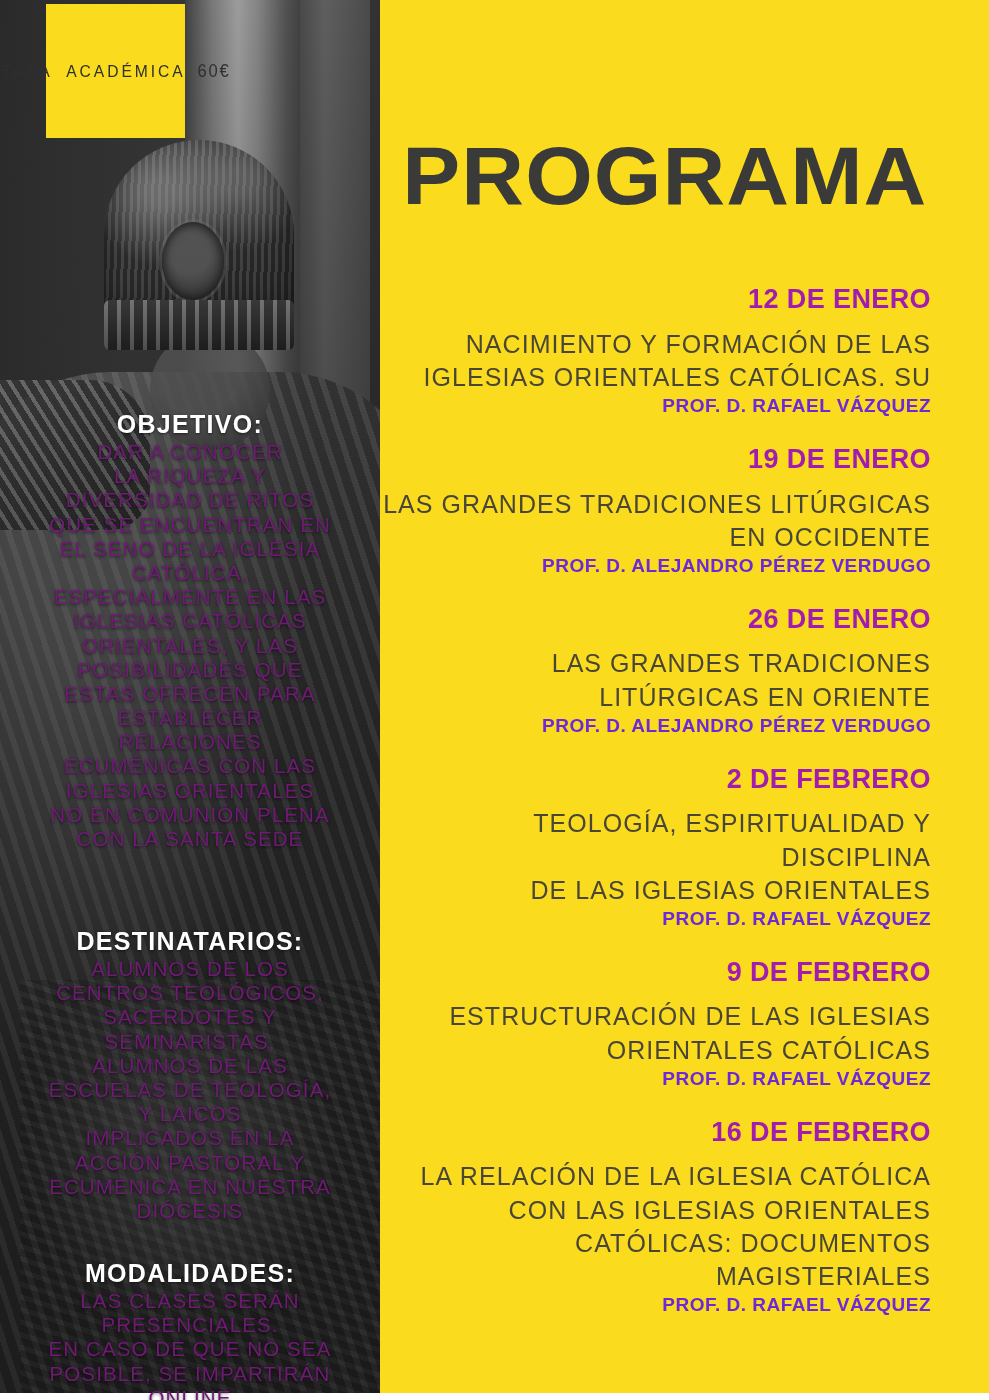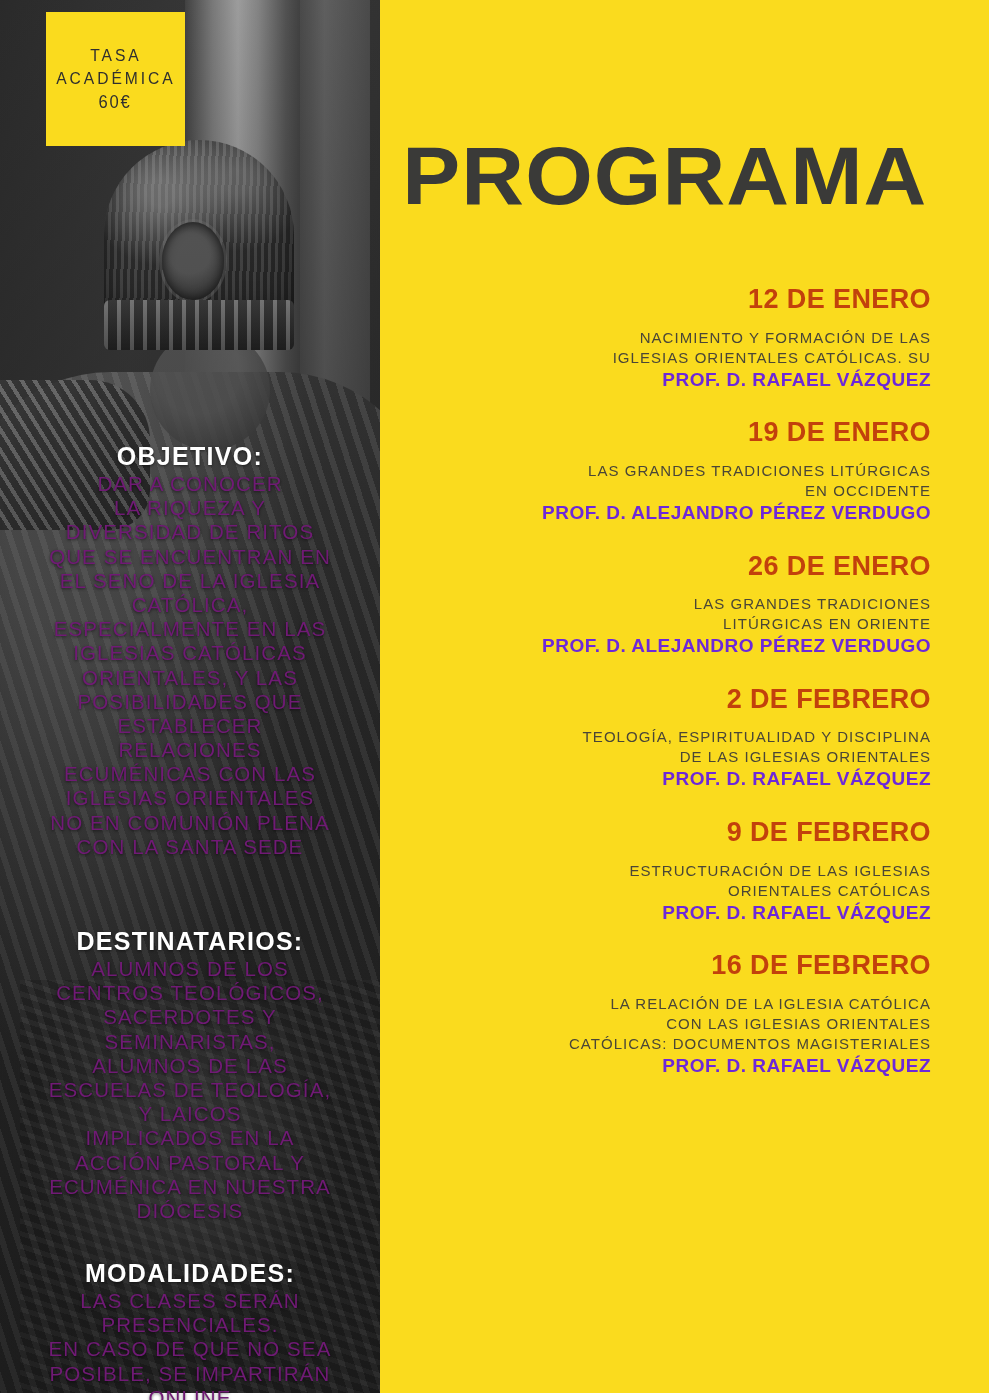--- a/index.html
+++ b/index.html
@@ -108,24 +108,24 @@
       repeating-linear-gradient(18deg, rgba(255,255,255,.05) 0 5px, rgba(0,0,0,.22) 5px 12px);
     opacity:.8;
   }
   .photo .scrim{
     position:absolute; inset:0;
     background:linear-gradient(180deg, rgba(25,25,25,.18) 0%, rgba(25,25,25,.42) 35%, rgba(25,25,25,.52) 100%);
   }
 
   
   .tasa-box{
-    position:absolute; left:46px; top:12px;
+    position:absolute; left:46px; top:4px;
     width:139px; height:134px;
     background:#FADB1E;
-    display:flex; flex-direction:column;
+    display:flex; flex-direction:row;
     align-items:center; justify-content:center;
     gap:6px;
     z-index:6;
   }
   .tasa-line{
     color:#2f2f2f;
     font-family:"Liberation Sans Narrow","Liberation Sans", sans-serif;
     font-size:17px; font-weight:400;
     letter-spacing:3.2px; line-height:1;
     text-align:center; white-space:nowrap;
@@ -135,21 +135,21 @@
 
   
   .left-content{
     position:absolute; left:0; top:0;
     width:380px; height:1393px;
     z-index:5;
     color:#ffffff;
     padding:0 22px;
   }
   .lblock{ position:absolute; left:0; width:380px; padding:0 20px; text-align:center; }
-  .lblock-objetivo{ top:410px;margin-top:32px; }
+  .lblock-objetivo{ top:410px; }
   .lblock-dest{ top:927px; }
   .lblock-moda{ top:1222px;margin-top:37px; }
 
   .lheading{
     font-size:25px; font-weight:700;
     letter-spacing:1.3px; line-height:1.12;
     color:#ffffff; margin-bottom:2px;
     text-shadow:0 1px 3px rgba(0,0,0,.55);
   }
   .lbody{
@@ -177,25 +177,25 @@
 
   .program{
     position:absolute; left:0; top:285px;
     width:609px;
     padding-right:58px;
     text-align:right;
   }
   .entry{ margin-bottom:0; }
   .entry-date{
     font-size:27px; font-weight:700;
-    color:#c2410c; letter-spacing:.4px;
+    color:#a21caf; letter-spacing:.4px;
     line-height:1.1; margin-bottom:13px;
   }
   .entry-desc{
-    font-size:15px; font-weight:400;
+    font-size:25px; font-weight:400;
     color:#4a4637; letter-spacing:1.05px;
     line-height:1.33;
   }
   .entry-desc span{ display:block; }
   .entry-speaker{
     font-size:19px; font-weight:700;
     color:#6d28d9; letter-spacing:.5px;
     line-height:1.3;
   }
   .gap-1{ height:26px; }
@@ -240,20 +240,21 @@
         <span>DAR A CONOCER</span>
         <span>LA RIQUEZA Y</span>
         <span>DIVERSIDAD DE RITOS</span>
         <span>QUE SE ENCUENTRAN EN</span>
         <span>EL SENO DE LA IGLESIA</span>
         <span>CATÓLICA,</span>
         <span>ESPECIALMENTE EN LAS</span>
         <span>IGLESIAS CATÓLICAS</span>
         <span>ORIENTALES, Y LAS</span>
         <span>POSIBILIDADES QUE</span>
+        <span>ESTAS OFRECEN PARA</span>
         <span>ESTABLECER</span>
         <span>RELACIONES</span>
         <span>ECUMÉNICAS CON LAS</span>
         <span>IGLESIAS ORIENTALES</span>
         <span>NO EN COMUNIÓN PLENA</span>
         <span>CON LA SANTA SEDE</span>
       </div>
     </div>
 
     <div class="lblock lblock-dest">

